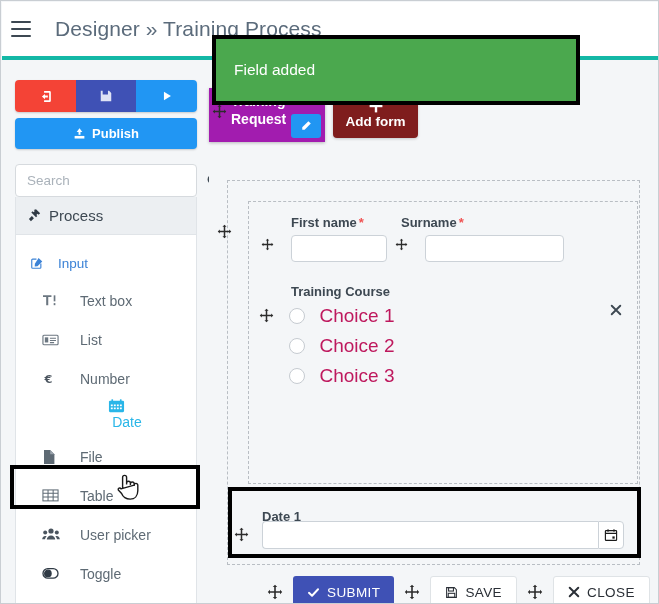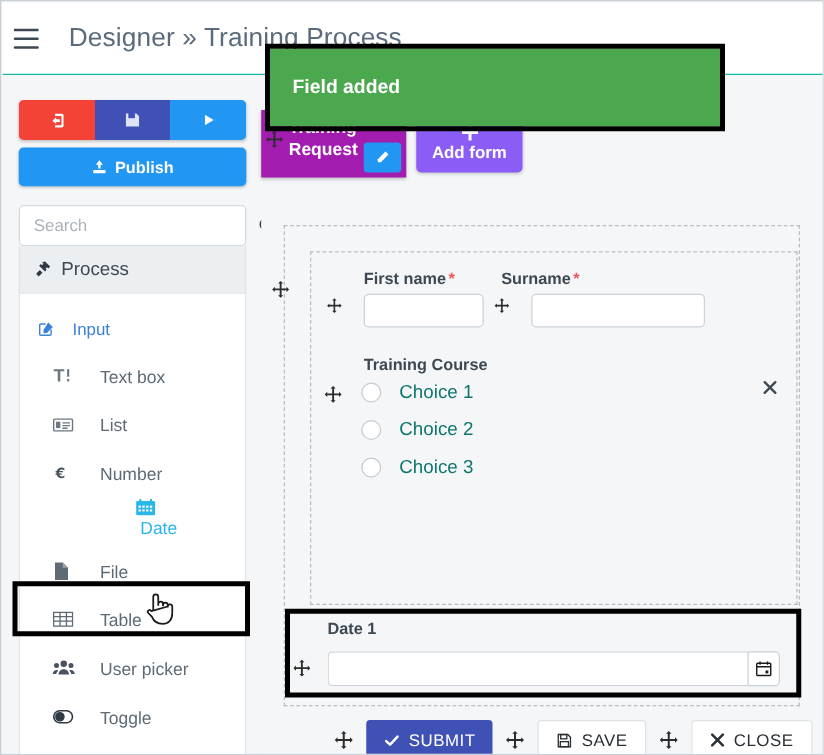--- a/index.html
+++ b/index.html
@@ -16,21 +16,21 @@
     background: #f4f6f8;
     border: 1px solid #c9ced3;
     overflow: hidden;
   }
 
   
   #topbar {
     position: absolute; left: 1px; top: 1px;
     width: 657px; height: 58px;
     background: #ffffff;
-    border-bottom: 1px solid #14b8a6;
+    border-bottom: 4px solid #14b8a6;
     display: flex; align-items: center;
   }
   #hamburger {
     width: 20px; height: 16px;
     margin-left: 9px;
     display: flex; flex-direction: column; justify-content: space-between;
     cursor: pointer;
   }
   #hamburger span { display:block; height: 2px; background: #3d4852; border-radius: 1px; }
   #page-title {
@@ -163,35 +163,35 @@
   }
   #chip-edit {
     position: absolute; right: 4px; bottom: 4px;
     width: 30px; height: 24px; background: #2196f3;
     border-radius: 3px; display:flex; align-items:center; justify-content:center;
     color: #fff; font-size: 12px; cursor: pointer;
   }
   #add-form {
     position: absolute; left: 124px; top: 2px;
     width: 85px; height: 48px;
-    background: #8b5cf6; color: #fff;
+    background: #7f1d1d; color: #fff;
     border-radius: 4px; border: none; cursor: pointer;
     display:flex; flex-direction: column; align-items:center; justify-content:center;
     font-size: 13.5px; font-weight: 600; line-height: 16px;
     box-shadow: 0 1px 3px rgba(0,0,0,.2);
   }
 
   
   #toast {
     position: absolute; left: 215px; top: 38px;
     width: 360px; height: 62px;
     background: #4ba84e; color: #fff;
     display:flex; align-items: center;
     padding-left: 18px;
-    font-size: 15.5px; font-weight: 700;
+    font-size: 15.5px; font-weight: 400;
     z-index: 50;
   }
   #toast-anno {
     position: absolute; left: 211px; top: 34px;
     width: 368px; height: 70px;
     border: 4px solid #000;
     z-index: 51; pointer-events: none;
   }
 
   
@@ -211,21 +211,21 @@
   .req { color: #f05252; font-weight: 700; margin-left: 2px; }
   .tinput {
     background: #fff; border: 1px solid #ccd2d8; border-radius: 4px;
     height: 27px;
   }
   .radio-dot {
     width: 16px; height: 16px; border-radius: 50%;
     border: 1.6px solid #c6cbd1; background: #fff;
     display: inline-block; vertical-align: middle;
   }
-  .choice-lbl { font-size: 15px; color: #0f766e; margin-left: 10px; vertical-align: middle; }
+  .choice-lbl { font-size: 19px; color: #be185d; margin-left: 10px; vertical-align: middle; }
 
   .drag {
     color: #2b2b2b; font-size: 14px; line-height: 1;
     display:flex; align-items:center; justify-content:center;
   }
 
   #delete-x {
     position: absolute; left: 382px; top: 123px;
     font-size: 14px; color: #3d4852; font-weight: 700; cursor: pointer;
   }
@@ -539,21 +539,21 @@
         </div>
       </div>
 
       <div id="delete-x">
         <svg width="12" height="12" viewBox="0 0 14 14" fill="none" stroke="#3d4852" stroke-width="2.2" stroke-linecap="round">
           <path d="M2 2 12 12M12 2 2 12"></path>
         </svg>
       </div>
 
       <div id="date-block">
-        <div class="lbl" style="position:absolute;left:32px;top:6px;">Date 1</div>
+        <div class="lbl" style="position:absolute;left:32px;top:20px;">Date 1</div>
         <span class="drag" style="position:absolute;left:4px;top:38px;">
           <svg width="15" height="15" viewBox="0 0 16 16" fill="#2c2c2c">
               <path d="M8 .8 10.2 3H8.8v4.2H13V5.8L15.2 8 13 10.2V8.8H8.8V13h1.4L8 15.2 5.8 13h1.4V8.8H3v1.4L.8 8 3 5.8v1.4h4.2V3H5.8z"></path>
             </svg>
         </span>
         <div id="date-input-wrap">
           <div id="date-input"></div>
           <div id="date-cal-btn">
             <svg width="14" height="14" viewBox="0 0 16 16" fill="none" stroke="#1a1a1a" stroke-width="1.3">
               <rect x="1.6" y="3" width="12.8" height="11.2" rx=".8"></rect>

